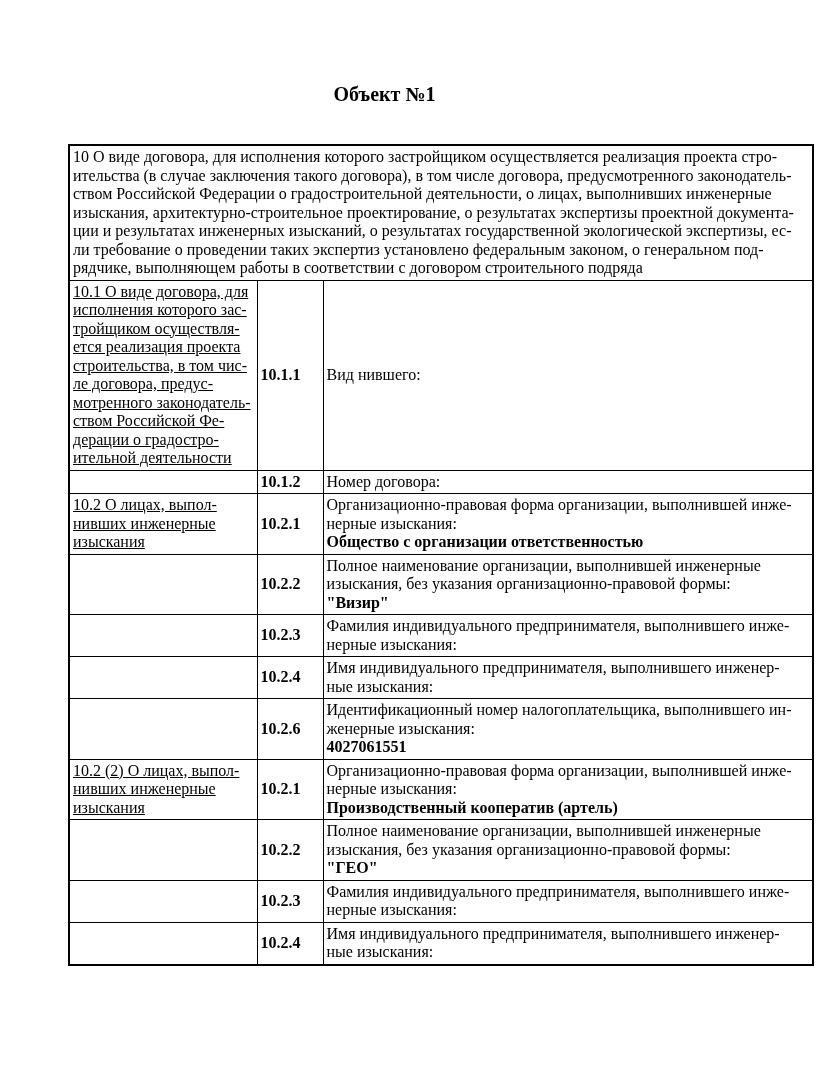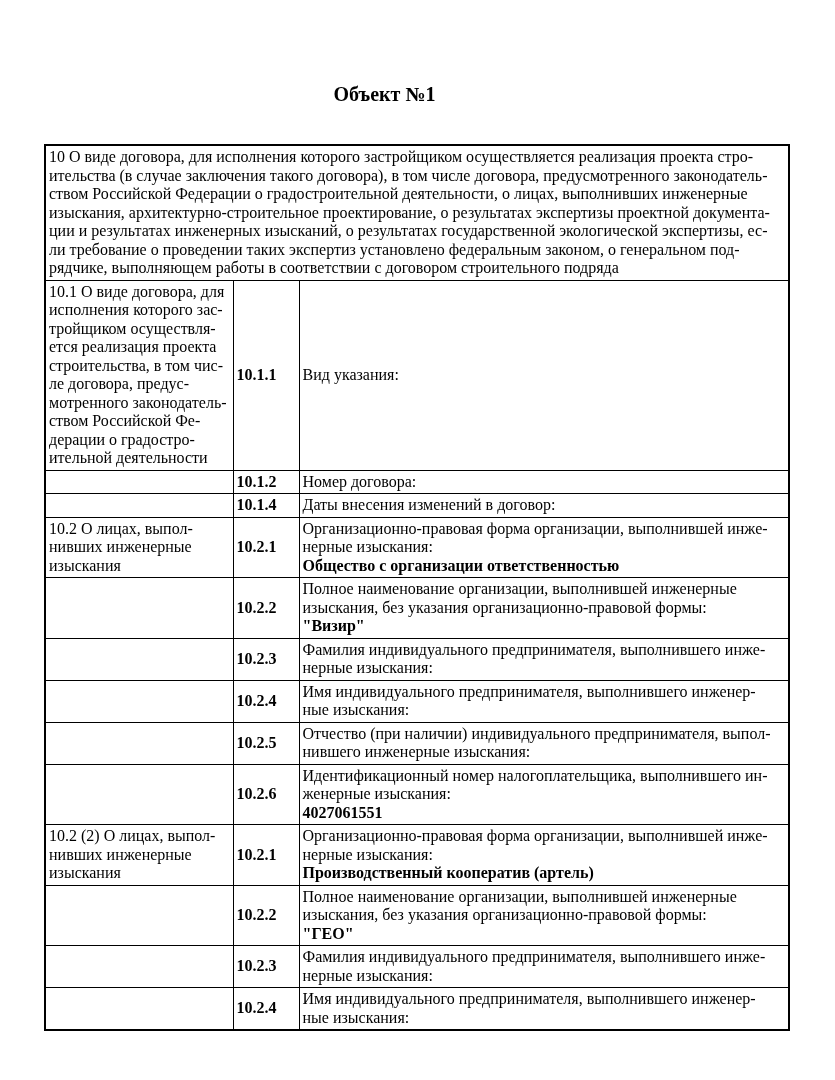--- a/index.html
+++ b/index.html
@@ -22,41 +22,42 @@
     margin: 0;
     padding-top: 82px;
     text-align: center;
     font-size: 20px;
     font-weight: bold;
     line-height: 24px;
   }
   table.info-table {
     border-collapse: collapse;
     table-layout: fixed;
-    margin: 38px 0 0 44px;
+    margin: 38px 0 0 68px;
     width: 744px;
     border: 2px solid #000000;
   }
   table.info-table td {
     border: 1px solid #000000;
     vertical-align: middle;
     padding: 2px 4px 2px 3px;
     line-height: 18.5px;
     white-space: pre-line;
     overflow: hidden;
   }
   col.c-section { width: 188px; }
   col.c-num     { width: 66px;  }
   col.c-desc    { width: 490px; }
   td.header-cell {
     line-height: 19px;
   }
   td.section-cell {
     vertical-align: top;
     line-height: 18px;
+    text-decoration: underline;
   }
   td.num-cell {
     white-space: nowrap;
     font-weight: bold;
   }
   .item-value {
     font-weight: bold;
     white-space: pre-line;
   }
 </style>
@@ -89,35 +90,30 @@
 исполнения которого зас-
 тройщиком осуществля-
 ется реализация проекта
 строительства, в том чис-
 ле договора, предус-
 мотренного законодатель-
 ством Российской Фе-
 дерации о градостро-
 ительной деятельности</td>
         <td class="num-cell">10.1.1</td>
-        <td class="desc-cell"><span>Вид указания:</span><div class="item-value"></div></td>
+        <td class="desc-cell"><span>Вид нившего:</span><div class="item-value"></div></td>
       </tr>
 
       <tr>
         <td class="section-cell"></td>
         <td class="num-cell">10.1.2</td>
         <td class="desc-cell"><span>Номер договора:</span><div class="item-value"></div></td>
       </tr>
 
 
-      <tr>
-        <td class="section-cell"></td>
-        <td class="num-cell">10.1.4</td>
-        <td class="desc-cell"><span>Даты внесения изменений в договор:</span><div class="item-value"></div></td>
-      </tr>
 
       <tr>
         <td class="section-cell">10.2 О лицах, выпол-
 нивших инженерные
 изыскания</td>
         <td class="num-cell">10.2.1</td>
         <td class="desc-cell"><span>Организационно-правовая форма организации, выполнившей инже-
 нерные изыскания:</span><div class="item-value">Общество с организации ответственностью</div></td>
       </tr>
 
@@ -135,26 +131,20 @@
 нерные изыскания:</span><div class="item-value"></div></td>
       </tr>
 
       <tr>
         <td class="section-cell"></td>
         <td class="num-cell">10.2.4</td>
         <td class="desc-cell"><span>Имя индивидуального предпринимателя, выполнившего инженер-
 ные изыскания:</span><div class="item-value"></div></td>
       </tr>
 
-      <tr>
-        <td class="section-cell"></td>
-        <td class="num-cell">10.2.5</td>
-        <td class="desc-cell"><span>Отчество (при наличии) индивидуального предпринимателя, выпол-
-нившего инженерные изыскания:</span><div class="item-value"></div></td>
-      </tr>
 
       <tr>
         <td class="section-cell"></td>
         <td class="num-cell">10.2.6</td>
         <td class="desc-cell"><span>Идентификационный номер налогоплательщика, выполнившего ин-
 женерные изыскания:</span><div class="item-value">4027061551</div></td>
       </tr>
 
       <tr>
         <td class="section-cell">10.2 (2) О лицах, выпол-

